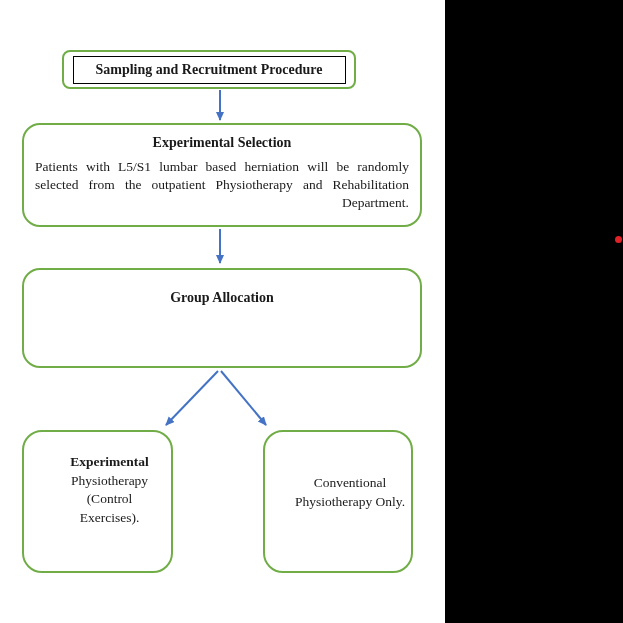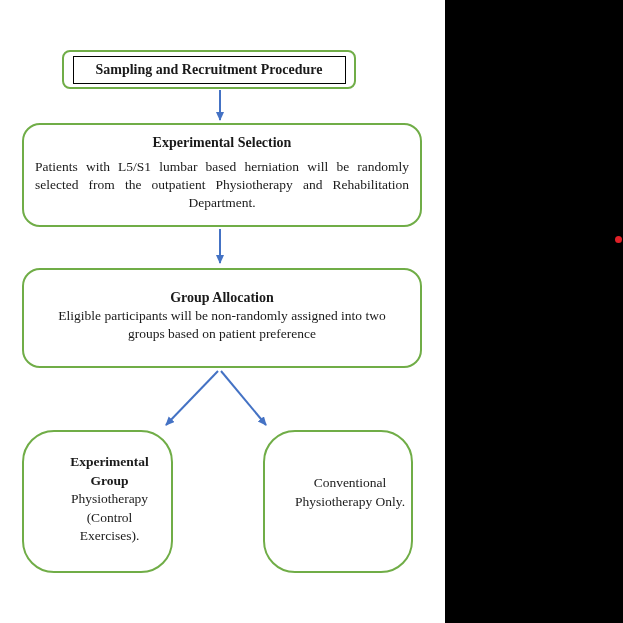--- a/index.html
+++ b/index.html
@@ -48,38 +48,38 @@
     border-radius:18px;
     padding:9px 11px 0 11px;
   }
   .allocation-box{
     left:22px;top:268px;width:400px;height:100px;
     border-radius:18px;
     padding:19px 11px 0 11px;
   }
   .group-box{
     top:430px;width:151px;height:143px;
-    border-radius:32px;
+    border-radius:20px;
     text-align:center;
     font-size:13.5px;
     line-height:18.5px;
     padding-left:24px;
   }
   .experimental-box{left:22px;padding-top:21px;}
   .control-box{left:263px;width:150px;padding-top:42px;}
   .box-heading{
     text-align:center;
     font-weight:bold;font-size:14px;
     line-height:18px;
   }
   .participant-box .box-heading{margin-bottom:6px;}
   .allocation-box .box-heading{margin-bottom:0;}
   .body-text{font-size:13.5px;line-height:18px;}
   .jline{text-align:justify;text-align-last:justify;}
-  .jlast{text-align:center;}
+  .jlast{text-align:right;}
   .cline{text-align:center;}
   .bold-line{font-weight:bold;}
   .black-panel{
     position:absolute;
     left:445px;top:0;width:178px;height:623px;
     background:var(--panel);
   }
   .red-dot{
     position:absolute;
     left:615px;top:236px;width:7px;height:7px;
@@ -114,29 +114,24 @@
     <div class="box-heading">Experimental Selection</div>
     <div class="body-text">
       <div class="jline">Patients with L5/S1 lumbar based herniation will be randomly</div>
       <div class="jline">selected from the outpatient Physiotherapy and Rehabilitation</div>
       <div class="jlast">Department.</div>
     </div>
   </div>
 
   <div class="box allocation-box">
     <div class="box-heading">Group Allocation</div>
-    <div class="body-text">
-      <div class="cline">Eligible participants will be non-randomly assigned into two</div>
-      <div class="cline">groups based on patient preference</div>
-    </div>
   </div>
 
   <div class="box group-box experimental-box">
     <div class="bold-line">Experimental</div>
-    <div class="bold-line">Group</div>
     <div>Physiotherapy</div>
     <div>(Control</div>
     <div>Exercises).</div>
   </div>
 
   <div class="box group-box control-box">
     <div>Conventional</div>
     <div>Physiotherapy Only.</div>
   </div>
 

